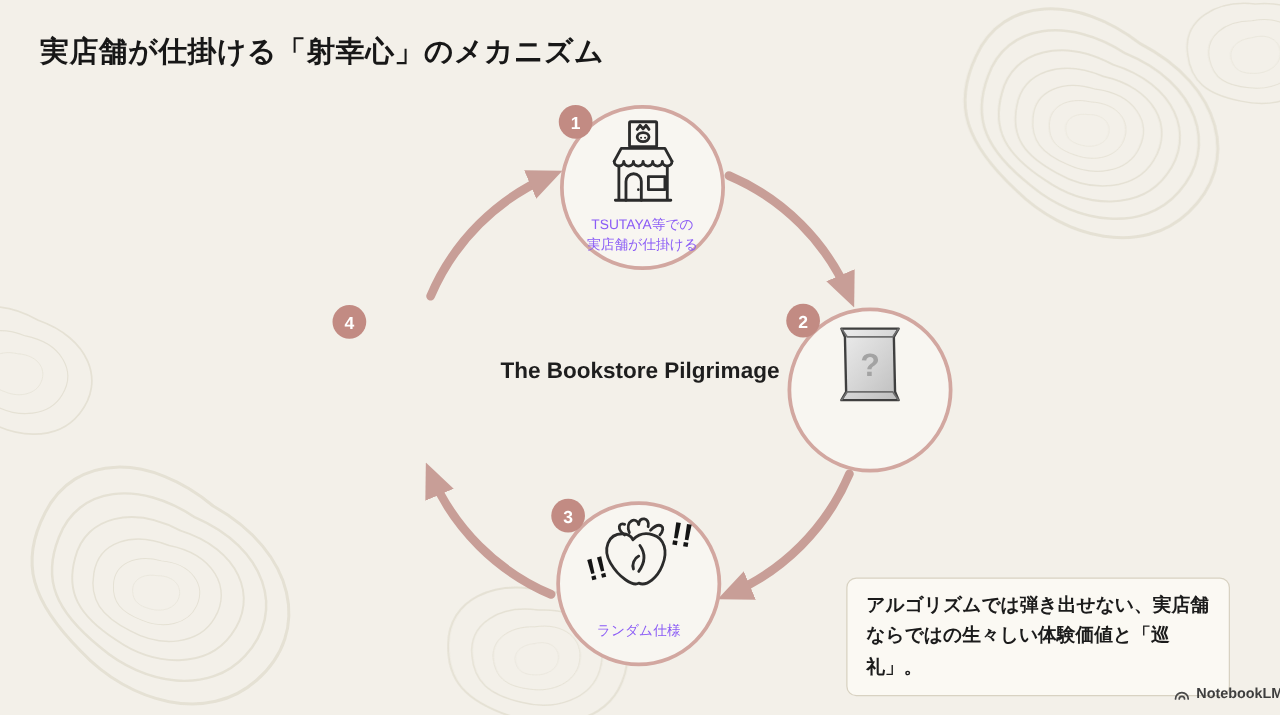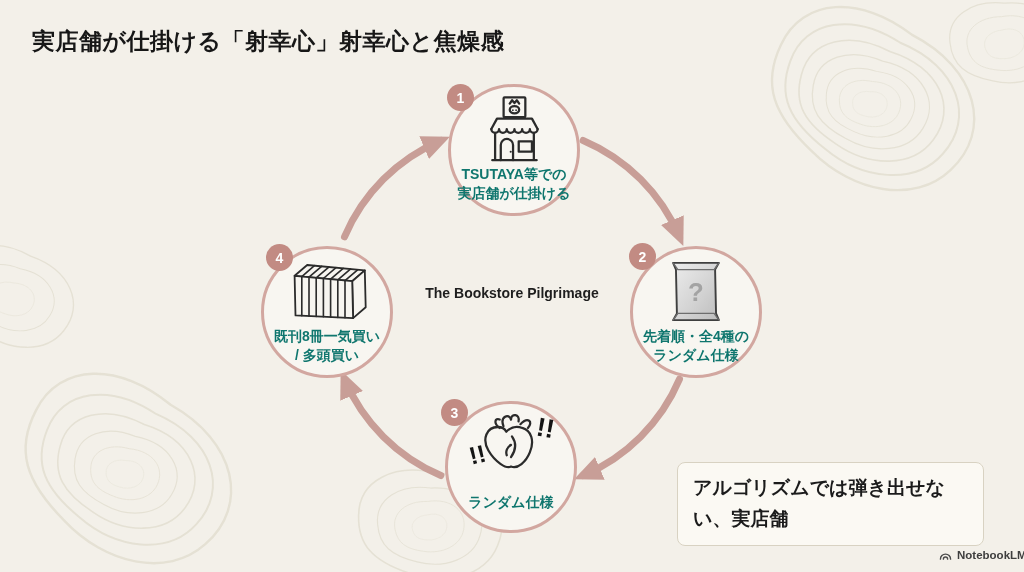--- a/index.html
+++ b/index.html
@@ -29,31 +29,31 @@
     display:flex;align-items:center;justify-content:center;
     font-size:14px;font-weight:700;
   }
   .badge-1{left:447px;top:84px;}
   .badge-2{left:629px;top:243px;}
   .badge-3{left:441px;top:399px;}
   .badge-4{left:266px;top:244px;}
   .node-icon{position:absolute;left:50%;transform:translateX(-50%);}
   .node-label{
     position:absolute;left:0;width:100%;text-align:center;
-    font-size:14px;font-weight:700;line-height:1.4;color:#0f766e;
+    font-size:11px;font-weight:400;line-height:1.4;color:#8b5cf6;
   }
   .center-title{
     position:absolute;left:352px;top:283px;width:320px;z-index:2;
-    text-align:center;font-size:14px;font-weight:700;line-height:1.45;color:#1e1e1e;
+    text-align:center;font-size:18px;font-weight:700;line-height:1.45;color:#1e1e1e;
   }
   .note-box{
     position:absolute;left:677px;top:462px;width:307px;z-index:3;
     box-sizing:border-box;padding:10px 15px;
     background:#fbf9f3;border:1.5px solid #d8d2c2;border-radius:8px;
-    font-size:19px;font-weight:700;line-height:1.62;color:#1b1b1b;
+    font-size:15px;font-weight:700;line-height:1.62;color:#1b1b1b;
   }
   .brand-footer{
     position:absolute;left:938px;top:549px;z-index:3;
     display:flex;align-items:center;gap:4px;
     font-size:11.5px;font-weight:700;color:#3e3e3e;
   }
   .icon-stroke{stroke:#2b2b2b;fill:none;stroke-width:2.4;stroke-linecap:round;stroke-linejoin:round;}
 </style>
 </head>
 <body>
@@ -105,21 +105,21 @@
       </marker>
     </defs>
     <g stroke="#c89e97" stroke-width="7" fill="none" stroke-linecap="round">
       <path d="M344.5,236.9 A182,182 0 0 1 440.9,140.5" marker-end="url(#ah)"></path>
       <path d="M583.1,140.5 A182,182 0 0 1 679.5,236.9" marker-end="url(#ah)"></path>
       <path d="M679.5,379.1 A182,182 0 0 1 583.1,475.5" marker-end="url(#ah)"></path>
       <path d="M440.9,475.5 A182,182 0 0 1 344.5,379.1" marker-end="url(#ah)"></path>
     </g>
   </svg>
 
-  <div class="page-title">実店舗が仕掛ける「射幸心」射幸心と焦燥感</div>
+  <div class="page-title">実店舗が仕掛ける「射幸心」のメカニズム</div>
 
   <div class="badge badge-1">1</div>
   <div class="badge badge-2">2</div>
   <div class="badge badge-3">3</div>
   <div class="badge badge-4">4</div>
 
   <div class="node node-1">
     <svg class="node-icon" style="top:9px" width="76" height="68" viewBox="0 0 80 72">
       <g class="icon-stroke" stroke-width="2.3">
         <rect x="29" y="1.5" width="23" height="21" rx="1"></rect>
@@ -147,24 +147,20 @@
         <linearGradient id="packGrad" x1="0" y1="0" x2="1" y2="1">
           <stop offset="0" stop-color="#ededed"></stop>
           <stop offset="0.55" stop-color="#d4d4d4"></stop>
           <stop offset="1" stop-color="#bdbdbd"></stop>
         </linearGradient>
       </defs>
       <path d="M3,3 L51,3 L47,10 L48,56 L51,63 L3,63 L7,56 L6,10 Z" fill="url(#packGrad)" stroke="#3f3f3f" stroke-width="2" stroke-linejoin="round"></path>
       <path d="M3,3 L8,10 L46,10 L51,3 M3,63 L8,56 L46,56 L51,63" fill="none" stroke="#6e6e6e" stroke-width="1.4" stroke-linejoin="round"></path>
       <text x="27" y="43" text-anchor="middle" font-size="27" font-weight="700" fill="#a3a3a3">?</text>
     </svg>
-    <div class="node-label" style="bottom:9px">
-      <div>先着順・全4種の</div>
-      <div>ランダム仕様</div>
-    </div>
   </div>
 
   <div class="node node-3">
     <svg class="node-icon" style="top:7px" width="100" height="64" viewBox="0 0 100 68">
       <g class="icon-stroke" stroke-width="2.3">
         <path d="M42,16 C38,6 48,2 50,9"></path>
         <path d="M50,9 C50,2 60,3 58,11"></path>
         <path d="M60,14 C68,6 74,11 68,18"></path>
         <path d="M38,18 C31,13 33,7 38,9"></path>
         <path d="M36,17 C24,17 19,30 26,42 C33,54 45,62 50,59 C57,62 66,54 70,44 C75,32 72,21 62,18 C54,15 48,19 45,22 C43,18 40,17 36,17 Z"></path>
@@ -172,44 +168,28 @@
         <path d="M50,36 C46,38 44,43 45.5,47"></path>
       </g>
       <text x="6" y="56" font-size="26" font-weight="800" fill="#141414" transform="rotate(-14 12 48)">!!</text>
       <text x="77" y="27" font-size="28" font-weight="800" fill="#141414" transform="rotate(10 84 20)">!!</text>
     </svg>
     <div class="node-label" style="bottom:17px">
       <div>ランダム仕様</div>
     </div>
   </div>
 
-  <div class="node node-4">
-    <svg class="node-icon" style="top:7px" width="100" height="72" viewBox="0 0 100 80">
-      <g fill="#f7f5f0" stroke="#2b2b2b" stroke-width="2" stroke-linejoin="round">
-        <path d="M14,22 L78,28 L92,16 L28,10 Z"></path>
-        <path d="M78,28 L92,16 L93,57 L79,69 Z"></path>
-        <path d="M14,22 L78,28 L79,69 L15,66 Z"></path>
-      </g>
-      <g fill="none" stroke="#2b2b2b" stroke-width="1.8" stroke-linecap="round">
-        <path d="M22,22.8 L22,66.3 M30,23.5 L30,66.7 M38,24.3 L38,67.1 M46,25 L46,67.4 M54,25.8 L54,67.8 M62,26.5 L62,68.2 M70,27.3 L70,68.6"></path>
-        <path d="M22,22.8 L36,10.8 M30,23.5 L44,11.5 M38,24.3 L52,12.3 M46,25 L60,13 M54,25.8 L68,13.8 M62,26.5 L76,14.5 M70,27.3 L84,15.3"></path>
-      </g>
-    </svg>
-    <div class="node-label" style="bottom:9px">
-      <div>既刊8冊一気買い</div>
-      <div>/ 多頭買い</div>
-    </div>
-  </div>
 
   <div class="center-title">
     <div>The Bookstore Pilgrimage</div>
   </div>
 
   <div class="note-box">
     <div>アルゴリズムでは弾き出せない、実店舗</div>
+    <div>ならではの生々しい体験価値と「巡礼」。</div>
   </div>
 
   <div class="brand-footer">
     <svg width="15" height="12" viewBox="0 0 15 13">
       <path d="M2,11 A5.5,5.5 0 0 1 13,11" fill="none" stroke="#4a4a4a" stroke-width="1.5" stroke-linecap="round"></path>
       <path d="M5.2,11 A2.3,2.3 0 0 1 9.8,11" fill="none" stroke="#4a4a4a" stroke-width="1.5" stroke-linecap="round"></path>
     </svg>
     <span>NotebookLM</span>
   </div>
 

